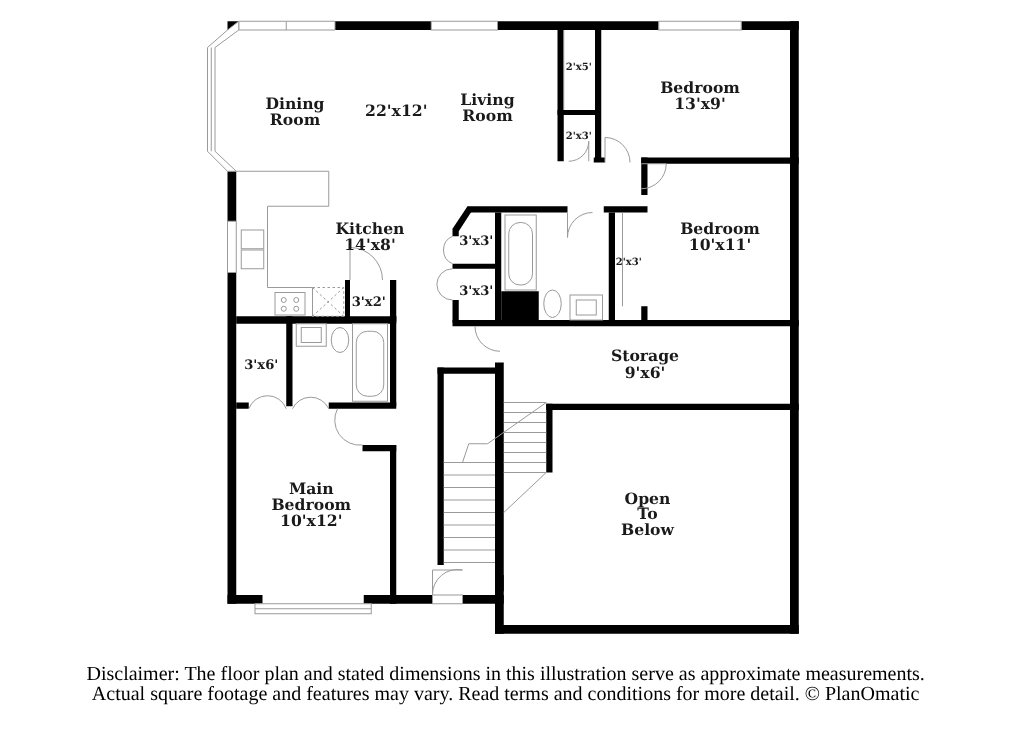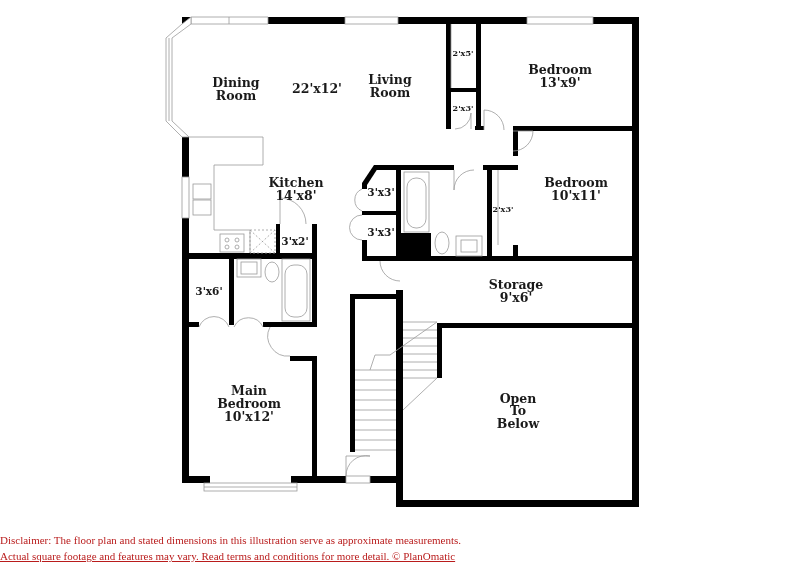--- a/index.html
+++ b/index.html
@@ -6,21 +6,21 @@
   body { width: 809px; height: 588px; position: relative; overflow: hidden; font-family: "DejaVu Serif", serif; }
   #plan { position: absolute; left: 0; top: 0; }
   .lbl { font-family: "DejaVu Serif", serif; font-weight: bold; fill: #1a1a1a; text-anchor: middle; }
   .lbl-lg { font-size: 12.5px; }
   .lbl-sm { font-size: 10.5px; }
   .lbl-xs { font-size: 8px; }
   .wall { fill: #000; }
   .fix { fill: none; stroke: #9a9a9a; stroke-width: 0.8; }
   .win { fill: #fff; stroke: #9a9a9a; stroke-width: 0.8; }
   .door { fill: none; stroke: #9a9a9a; stroke-width: 0.8; }
-  .disclaimer { position: absolute; left: 0; width: 809px; font-family: "Liberation Serif", serif; font-size: 11px; color: #b91c1c; line-height: 16px; }
+  .disclaimer { position: absolute; left: 0; width: 809px; text-align: center; font-family: "Liberation Serif", serif; font-size: 16px; color: #000000; line-height: 16px; }
 </style>
 </head>
 <body>
 
 <svg id="plan" width="809" height="588" viewBox="0 0 809 588" xmlns="http://www.w3.org/2000/svg">
 
   <g>
 
     <rect class="wall" x="182" y="17" width="9" height="7"></rect>
     <rect class="wall" x="268" y="17" width="77" height="7"></rect>
@@ -190,13 +190,13 @@
     <text class="lbl lbl-lg" x="249" y="395">Main</text>
     <text class="lbl lbl-lg" x="249" y="408">Bedroom</text>
     <text class="lbl lbl-lg" x="249" y="421">10'x12'</text>
     <text class="lbl lbl-lg" x="518" y="403">Open</text>
     <text class="lbl lbl-lg" x="518" y="415">To</text>
     <text class="lbl lbl-lg" x="518" y="428">Below</text>
   </g>
 </svg>
 
 <div class="disclaimer" style="top:532px;">Disclaimer: The floor plan and stated dimensions in this illustration serve as approximate measurements.</div>
-<div class="disclaimer" style="top:548px;text-decoration:underline;">Actual square footage and features may vary. Read terms and conditions for more detail. © PlanOmatic</div>
+<div class="disclaimer" style="top:548px;">Actual square footage and features may vary. Read terms and conditions for more detail. © PlanOmatic</div>
 
 </body></html>

